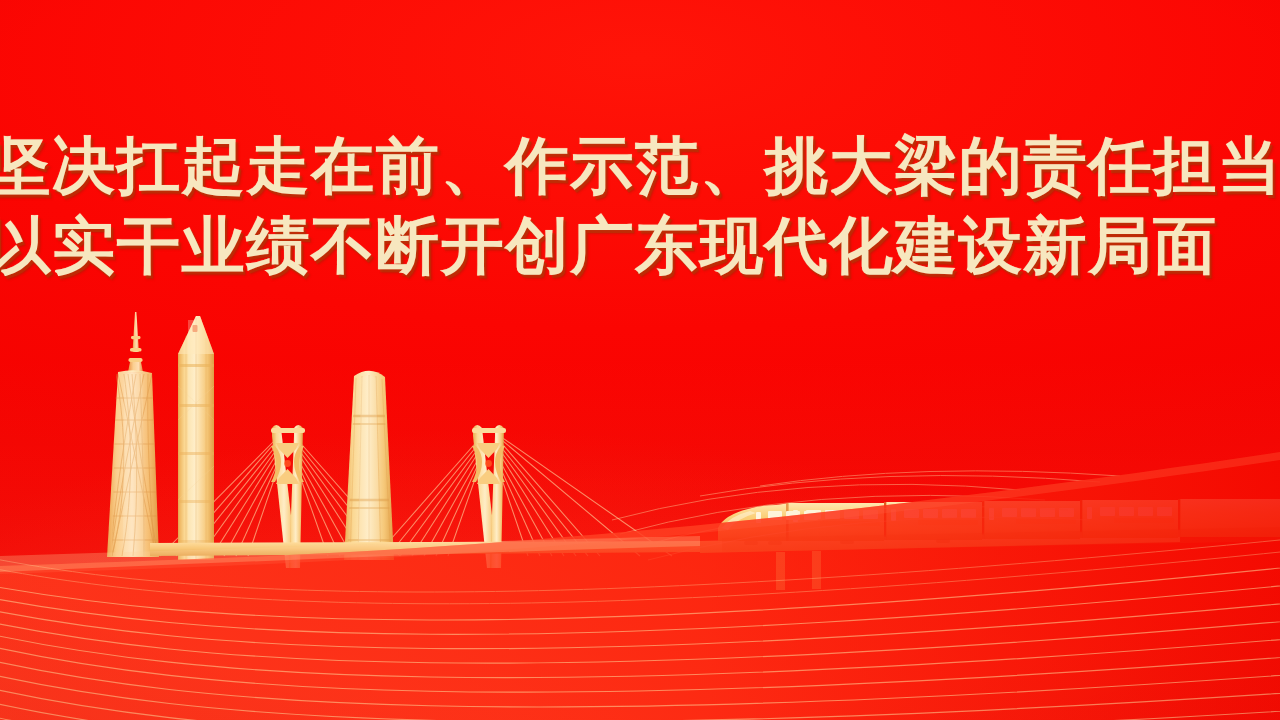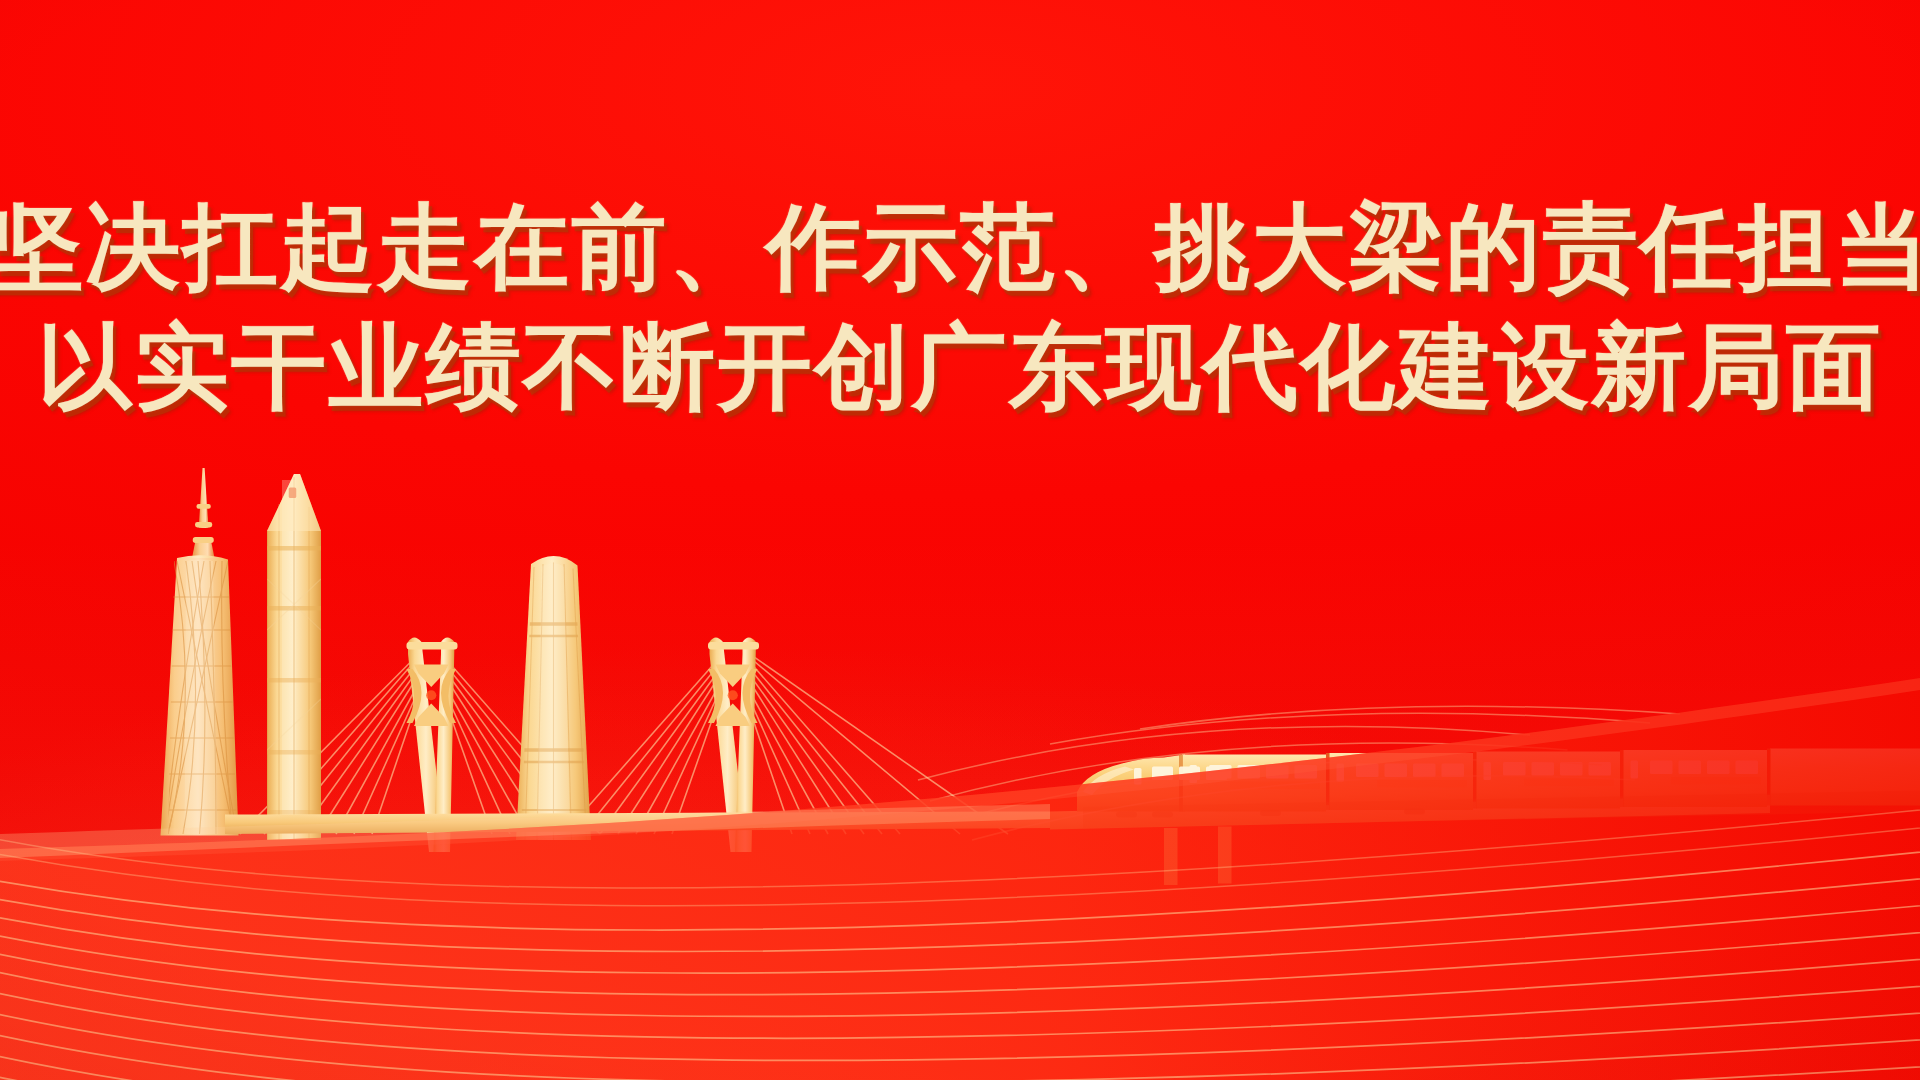--- a/index.html
+++ b/index.html
@@ -29,21 +29,20 @@
     background:radial-gradient(120% 110% at 50% 42%, rgba(255,255,255,0) 52%, rgba(160,0,0,.20) 100%);
   }
 
   
   .art{position:absolute;inset:0;width:1280px;height:720px;}
 
   
   .headline{
     position:absolute;
     left:0;right:0;top:126px;
-    text-align:center;
     z-index:12;
     pointer-events:none;
   }
   .hl-line{
     display:block;
     font-size:62px;
     line-height:80px;
     font-weight:700;
     letter-spacing:1.5px;
     color:#f7e7bf;

